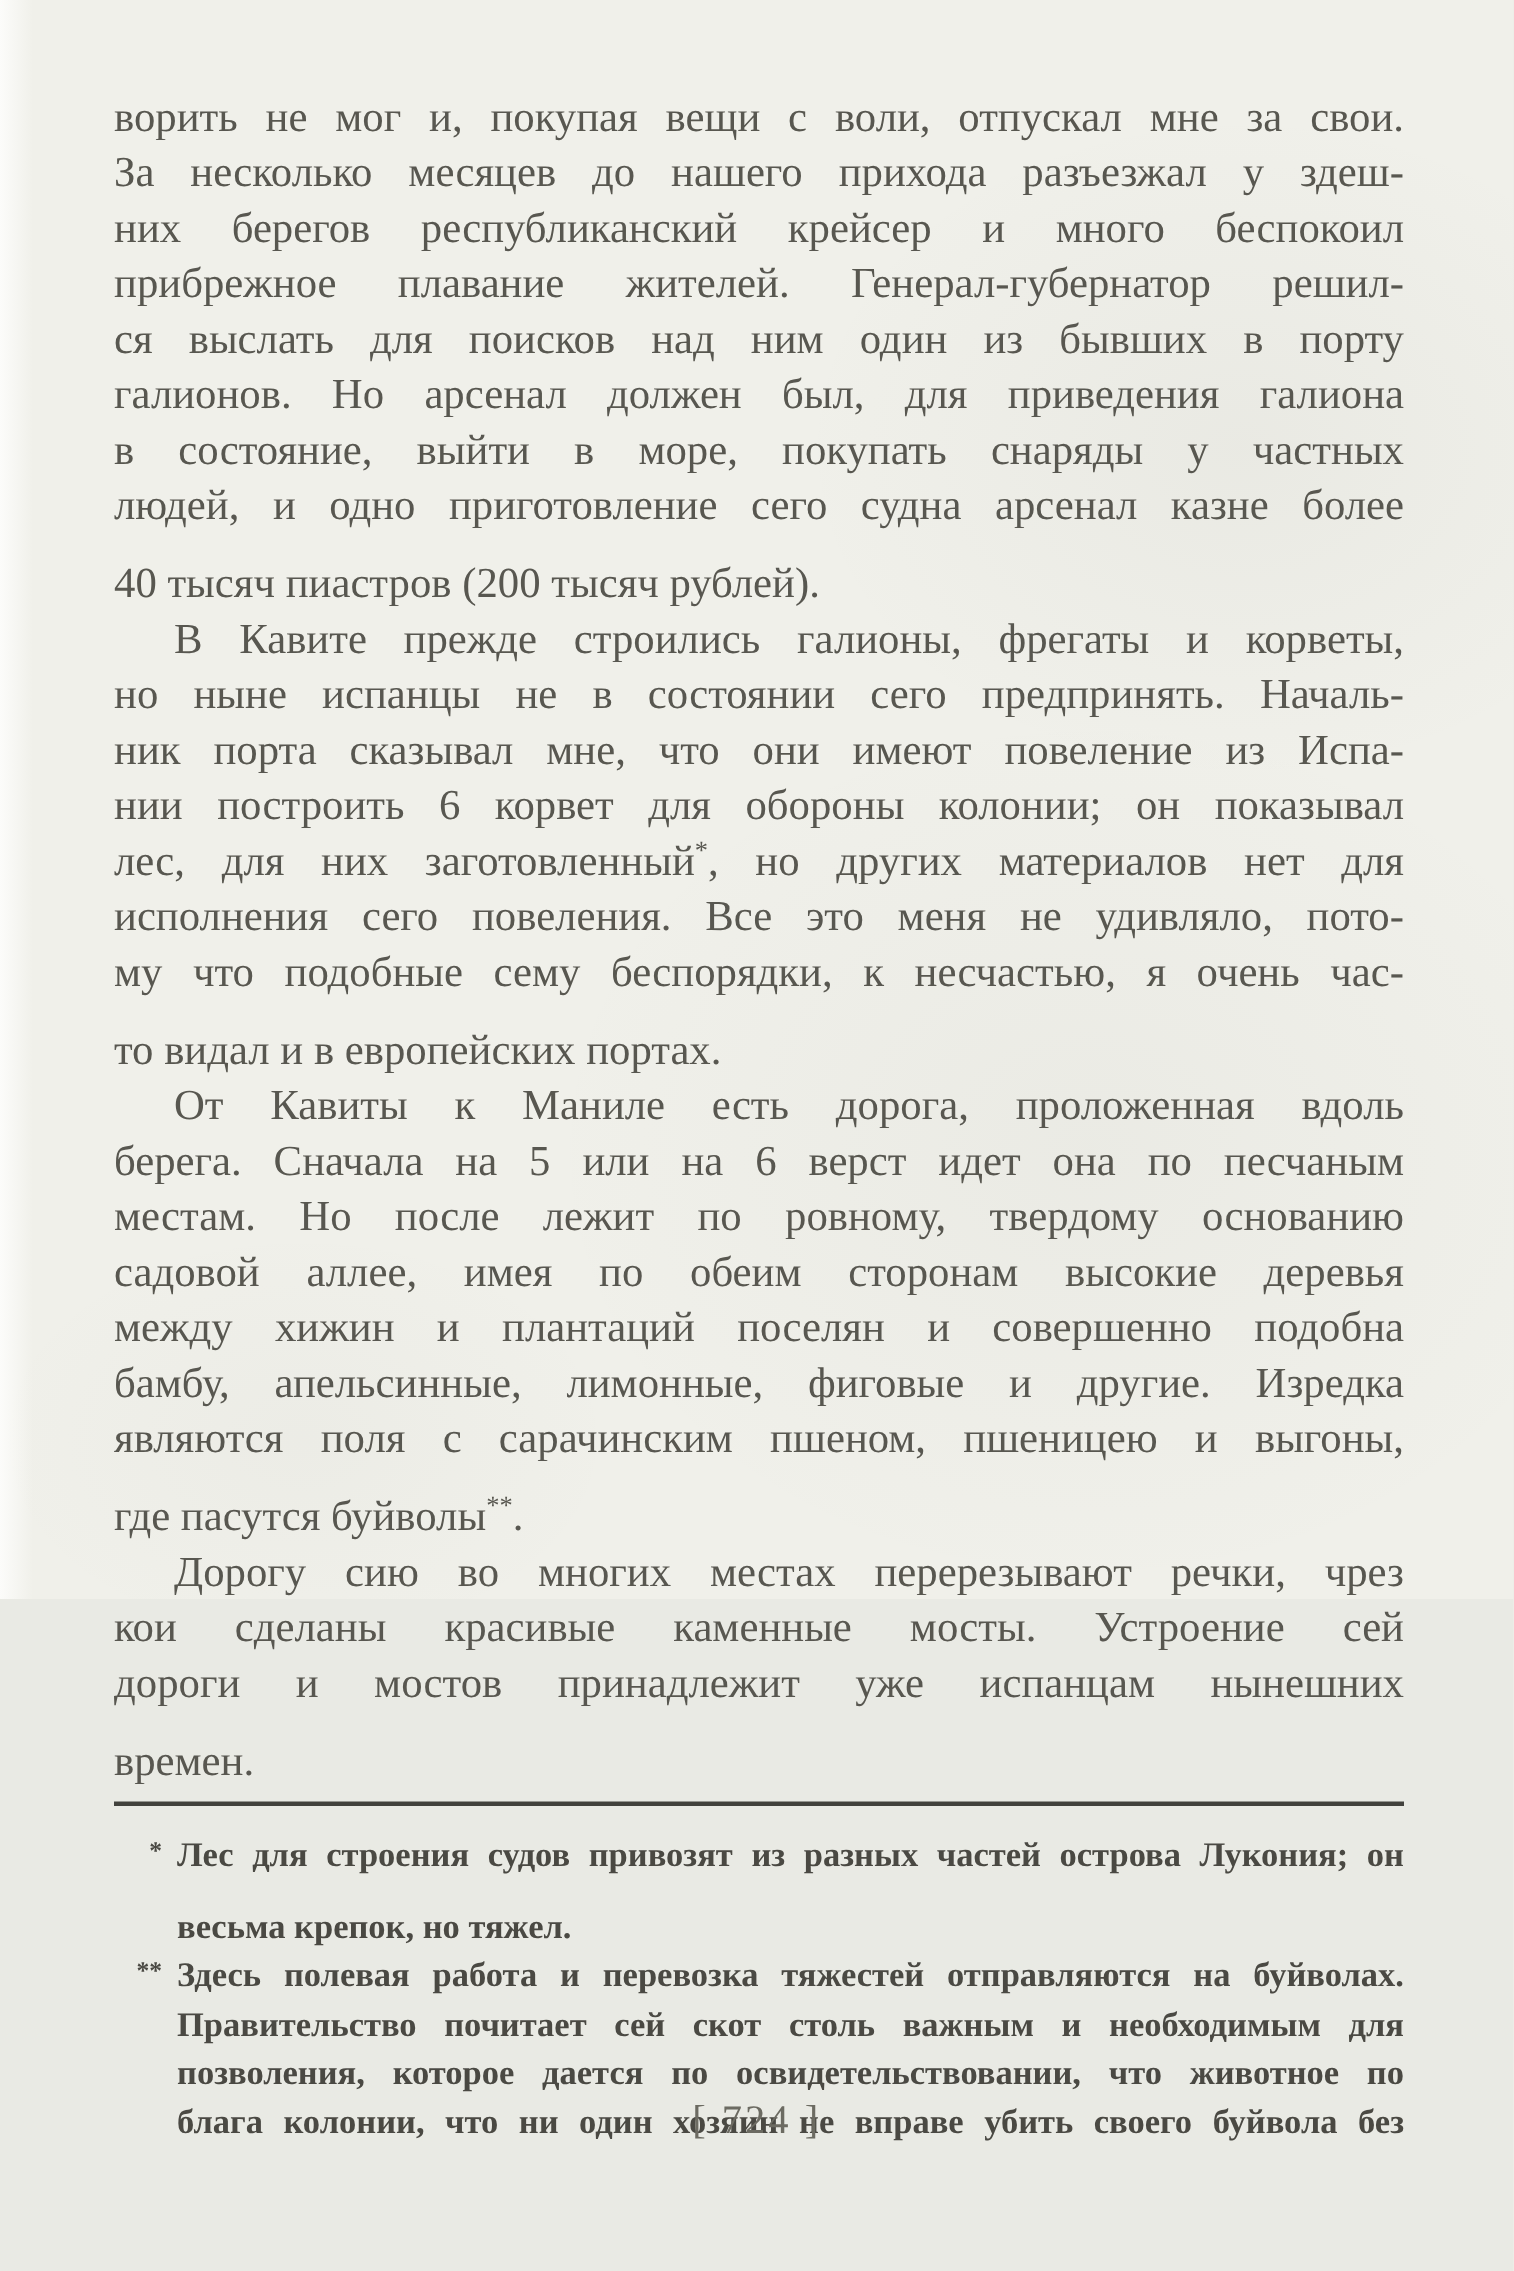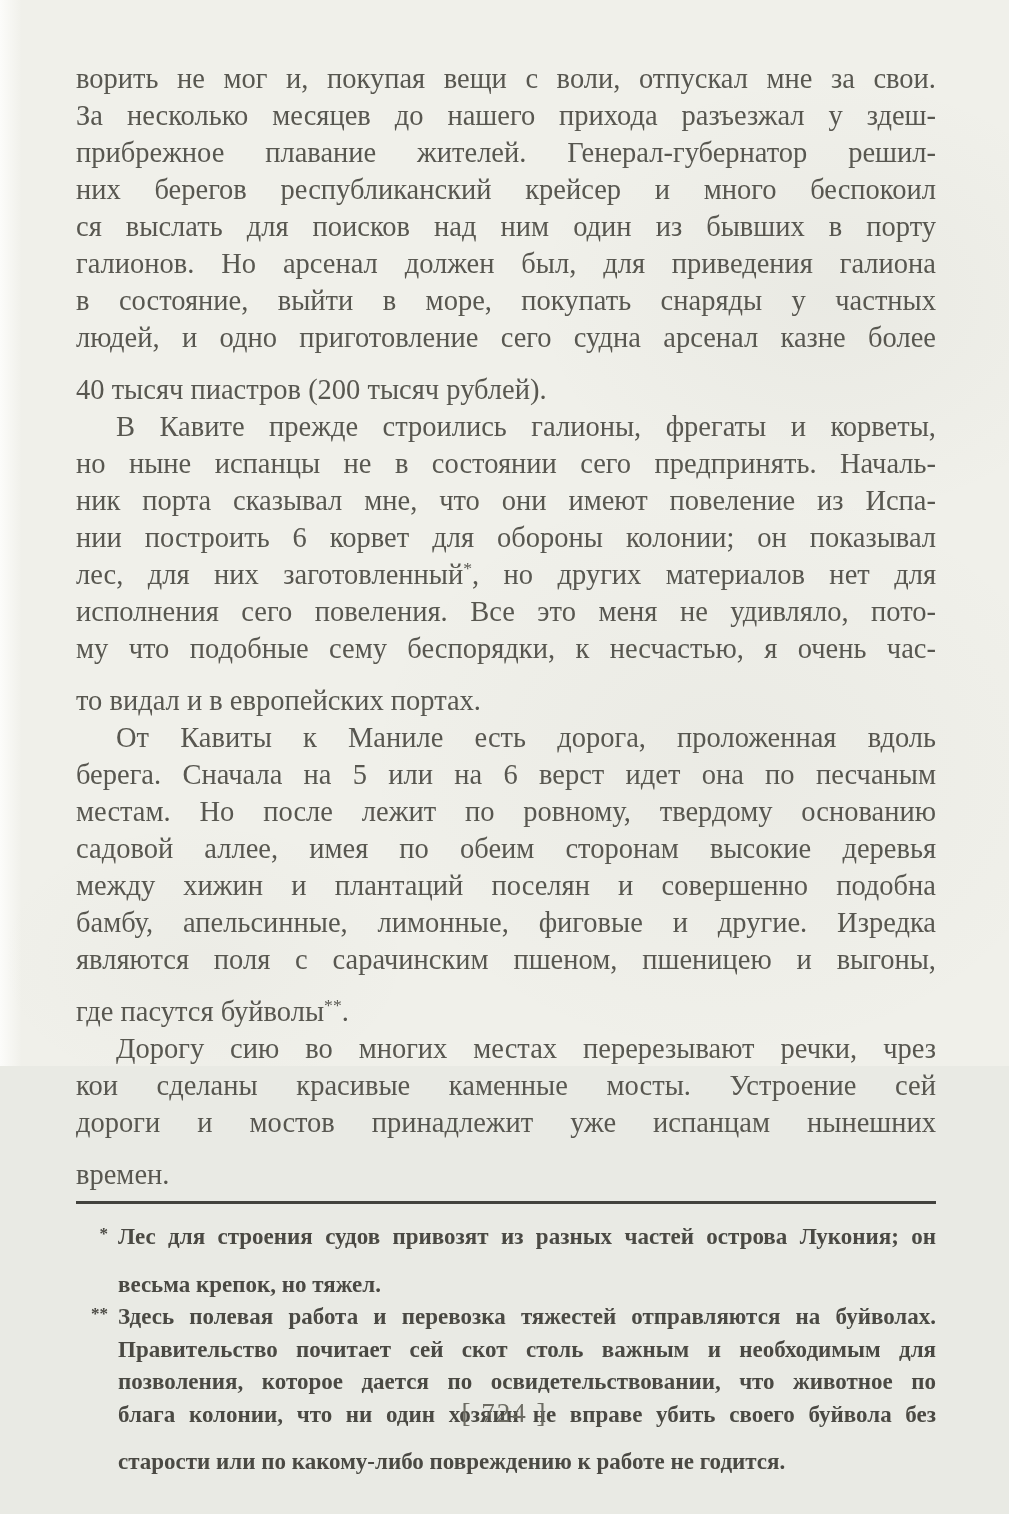--- a/index.html
+++ b/index.html
@@ -84,22 +84,22 @@
   }
 </style>
 </head>
 <body>
 
 <div class="page">
   <main class="body-text" id="body-text">
       <div class="para">
         <div class="line">ворить не мог и, покупая вещи с воли, отпускал мне за свои.</div>
         <div class="line">За несколько месяцев до нашего прихода разъезжал у здеш-</div>
+        <div class="line">них берегов республиканский крейсер и много беспокоил</div>
         <div class="line">прибрежное плавание жителей. Генерал-губернатор решил-</div>
-        <div class="line">них берегов республиканский крейсер и много беспокоил</div>
         <div class="line">ся выслать для поисков над ним один из бывших в порту</div>
         <div class="line">галионов. Но арсенал должен был, для приведения галиона</div>
         <div class="line">в состояние, выйти в море, покупать снаряды у частных</div>
         <div class="line">людей, и одно приготовление сего судна арсенал казне более</div>
         <div class="line last">40 тысяч пиастров (200 тысяч рублей).</div>
       </div>
       <div class="para indent">
         <div class="line">В Кавите прежде строились галионы, фрегаты и корветы,</div>
         <div class="line">но ныне испанцы не в состоянии сего предпринять. Началь-</div>
         <div class="line">ник порта сказывал мне, что они имеют повеление из Испа-</div>
@@ -132,17 +132,16 @@
         <span class="fn-marker">*</span>
         <div class="line">Лес для строения судов привозят из разных частей острова Лукония; он</div>
         <div class="line last">весьма крепок, но тяжел.</div>
       </div>
       <div class="footnote">
         <span class="fn-marker">**</span>
         <div class="line">Здесь полевая работа и перевозка тяжестей отправляются на буйволах.</div>
         <div class="line">Правительство почитает сей скот столь важным и необходимым для</div>
         <div class="line">позволения, которое дается по освидетельствовании, что животное по</div>
         <div class="line">блага колонии, что ни один хозяин не вправе убить своего буйвола без</div>
-        <div class="line last">старости или по какому-либо повреждению к работе не годится.</div>
       </div>
     </section>
   <footer class="page-number">[ 724 ]</footer>
 </div>
 
 </body></html>

